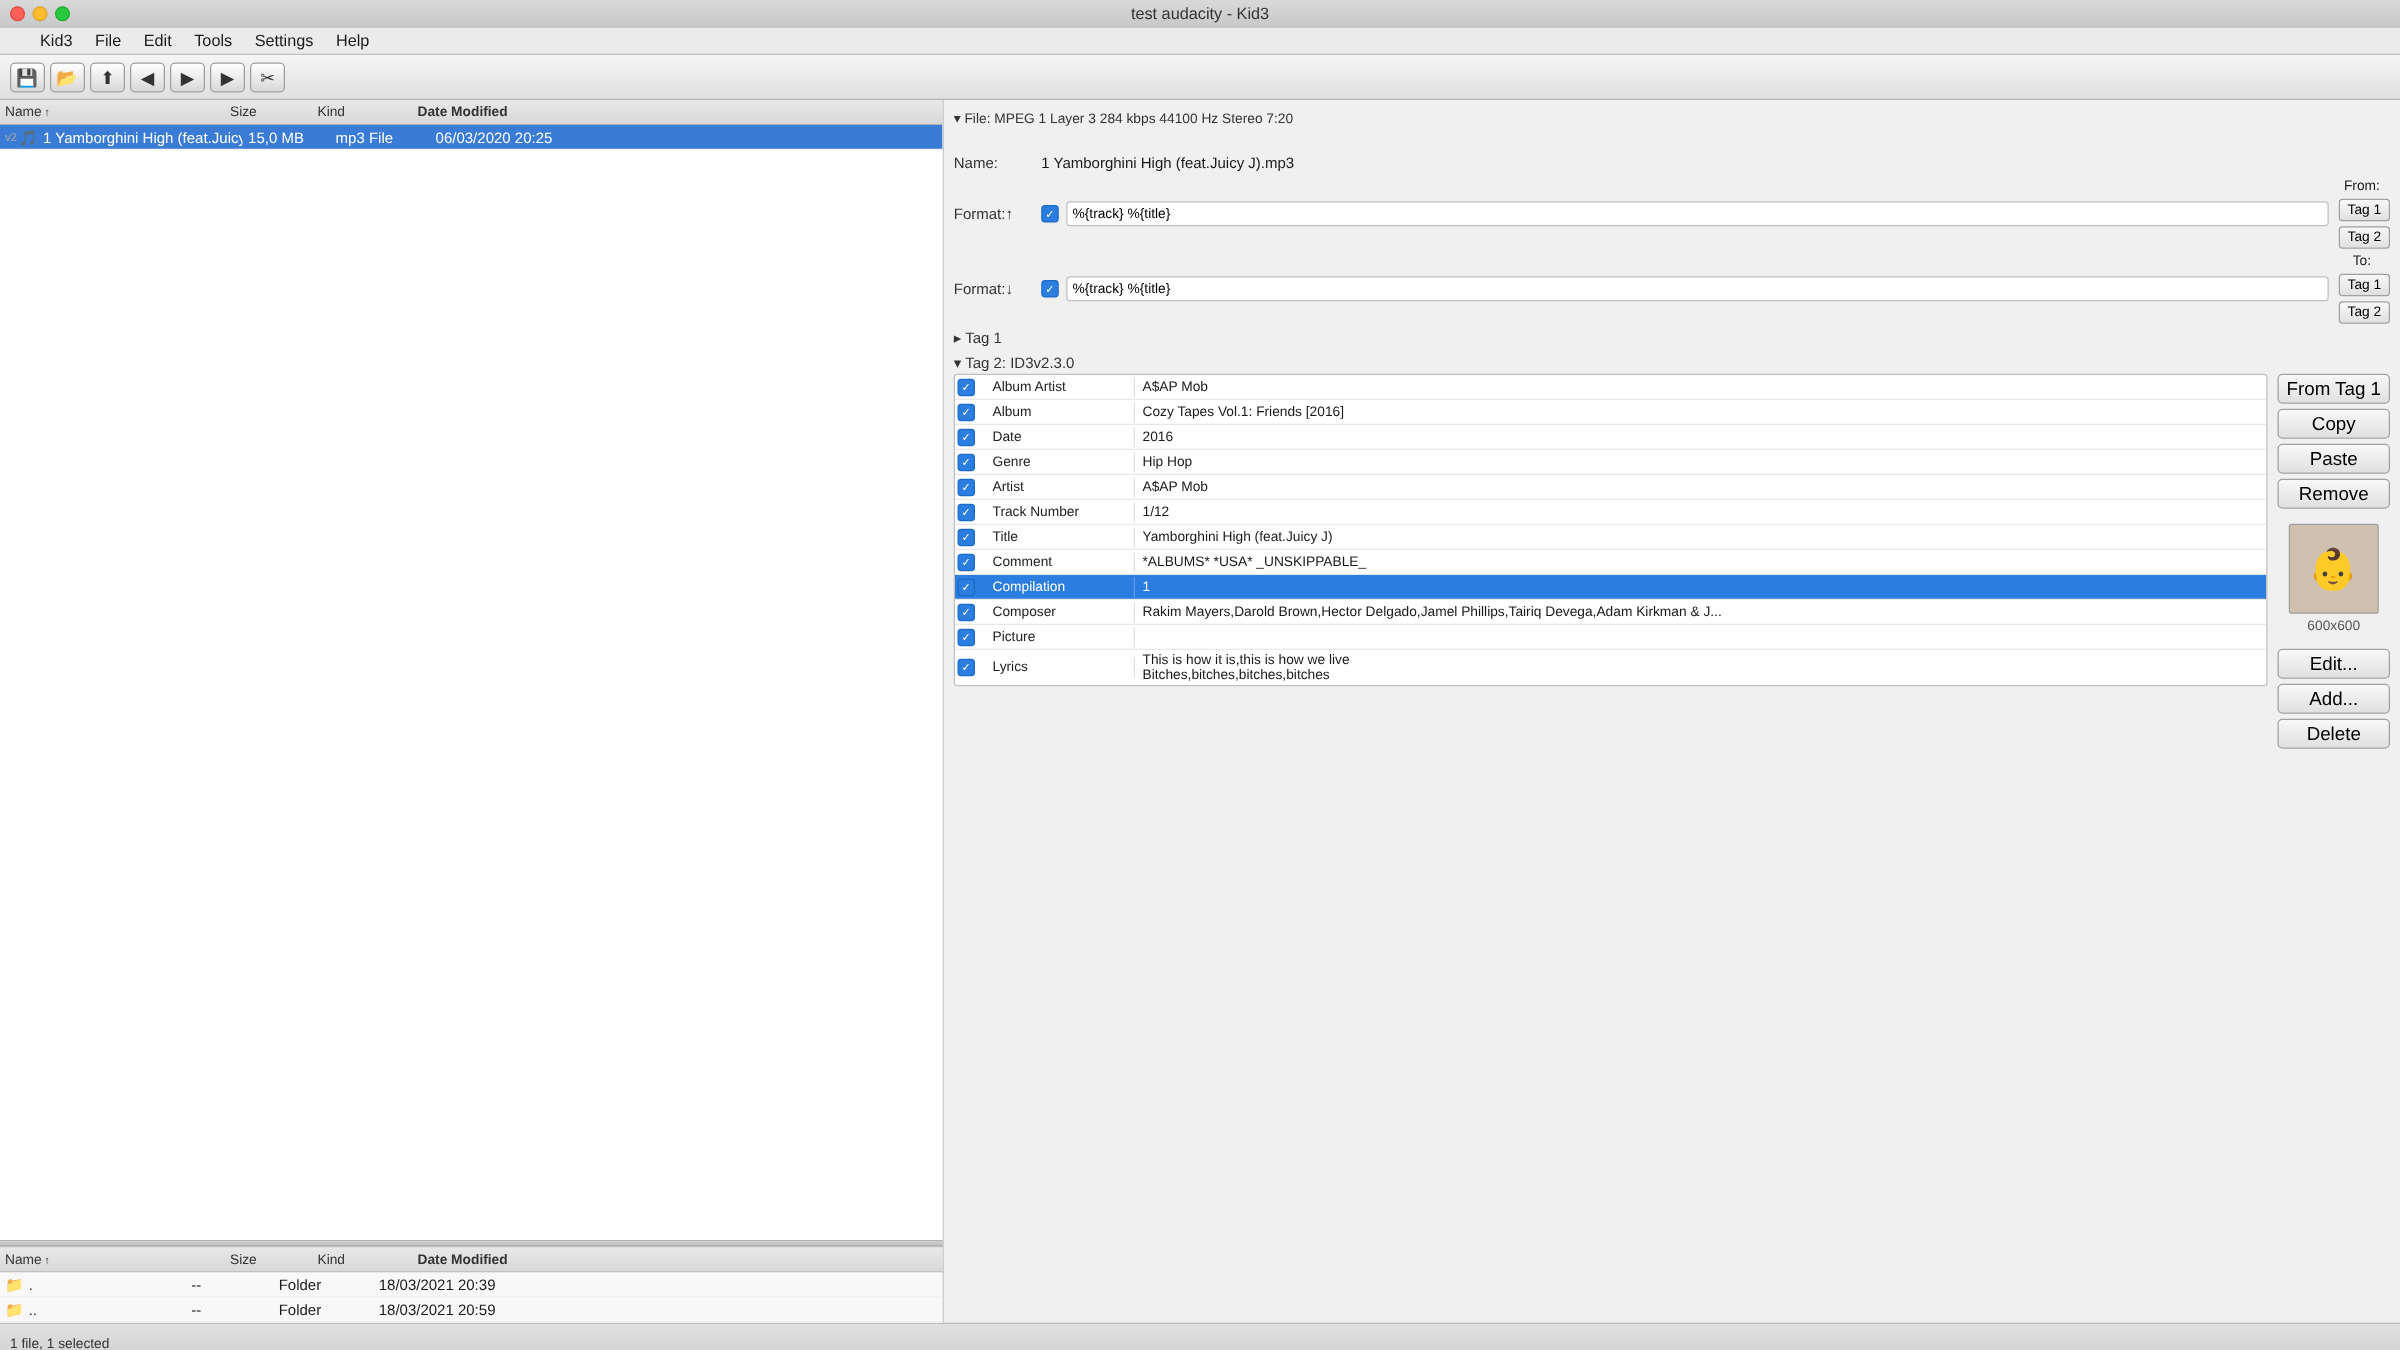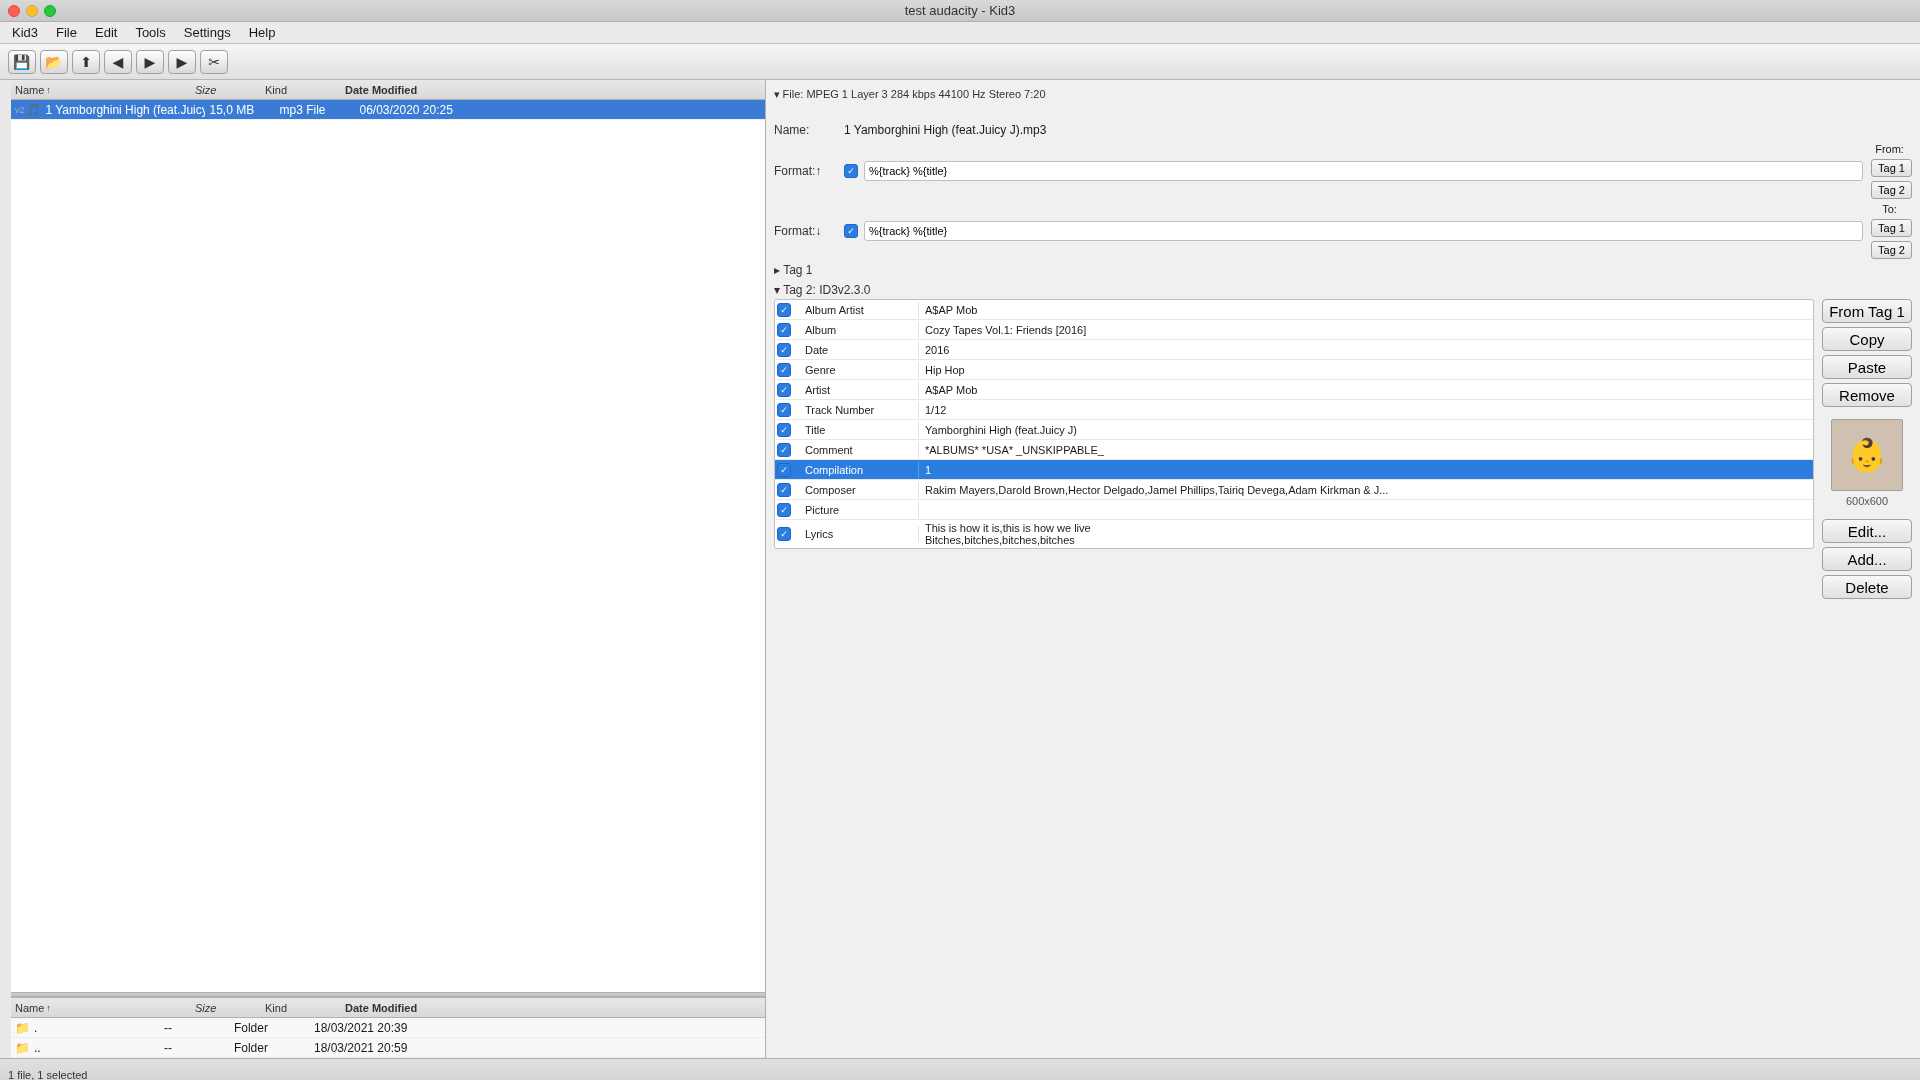--- a/index.html
+++ b/index.html
@@ -44,21 +44,21 @@
     .tl-close { background: #ff5f56; border: 1px solid #e0443e; }
     .tl-min { background: #ffbd2e; border: 1px solid #dea123; }
     .tl-max { background: #27c93f; border: 1px solid #1aab29; }
 
     
     .menubar {
       height: 22px;
       background: #ebebeb;
       display: flex;
       align-items: center;
-      padding: 0 4px;
+      padding: 0 24px;
       border-bottom: 1px solid #c0c0c0;
       gap: 2px;
     }
     .menu-item {
       padding: 2px 8px;
       font-size: 13px;
       color: #1a1a1a;
       border-radius: 3px;
       cursor: pointer;
     }
@@ -84,21 +84,20 @@
       justify-content: center;
       cursor: pointer;
       font-size: 14px;
       color: #333;
     }
 
     
     .main-container {
       display: flex;
       height: calc(1080px - 22px - 22px - 36px - 22px);
-      padding-left: 11px;
     }
 
     
     .left-panel {
       width: 755px;
       display: flex;
       flex-direction: column;
       border-right: 1px solid #b0b0b0;
       background: #ffffff;
     }
@@ -114,21 +113,21 @@
     }
     .col-header {
       font-size: 11px;
       color: #333;
       font-weight: 500;
       display: flex;
       align-items: center;
       gap: 2px;
     }
     .col-name { width: 180px; }
-    .col-size { width: 70px; font-style: italic; }
+    .col-size { width: 70px; }
     .col-kind { width: 80px; }
     .col-date { width: 150px; font-weight: bold; }
 
     
     .file-list {
       flex: 1;
       overflow-y: auto;
       background: #ffffff;
     }
     .file-row {

